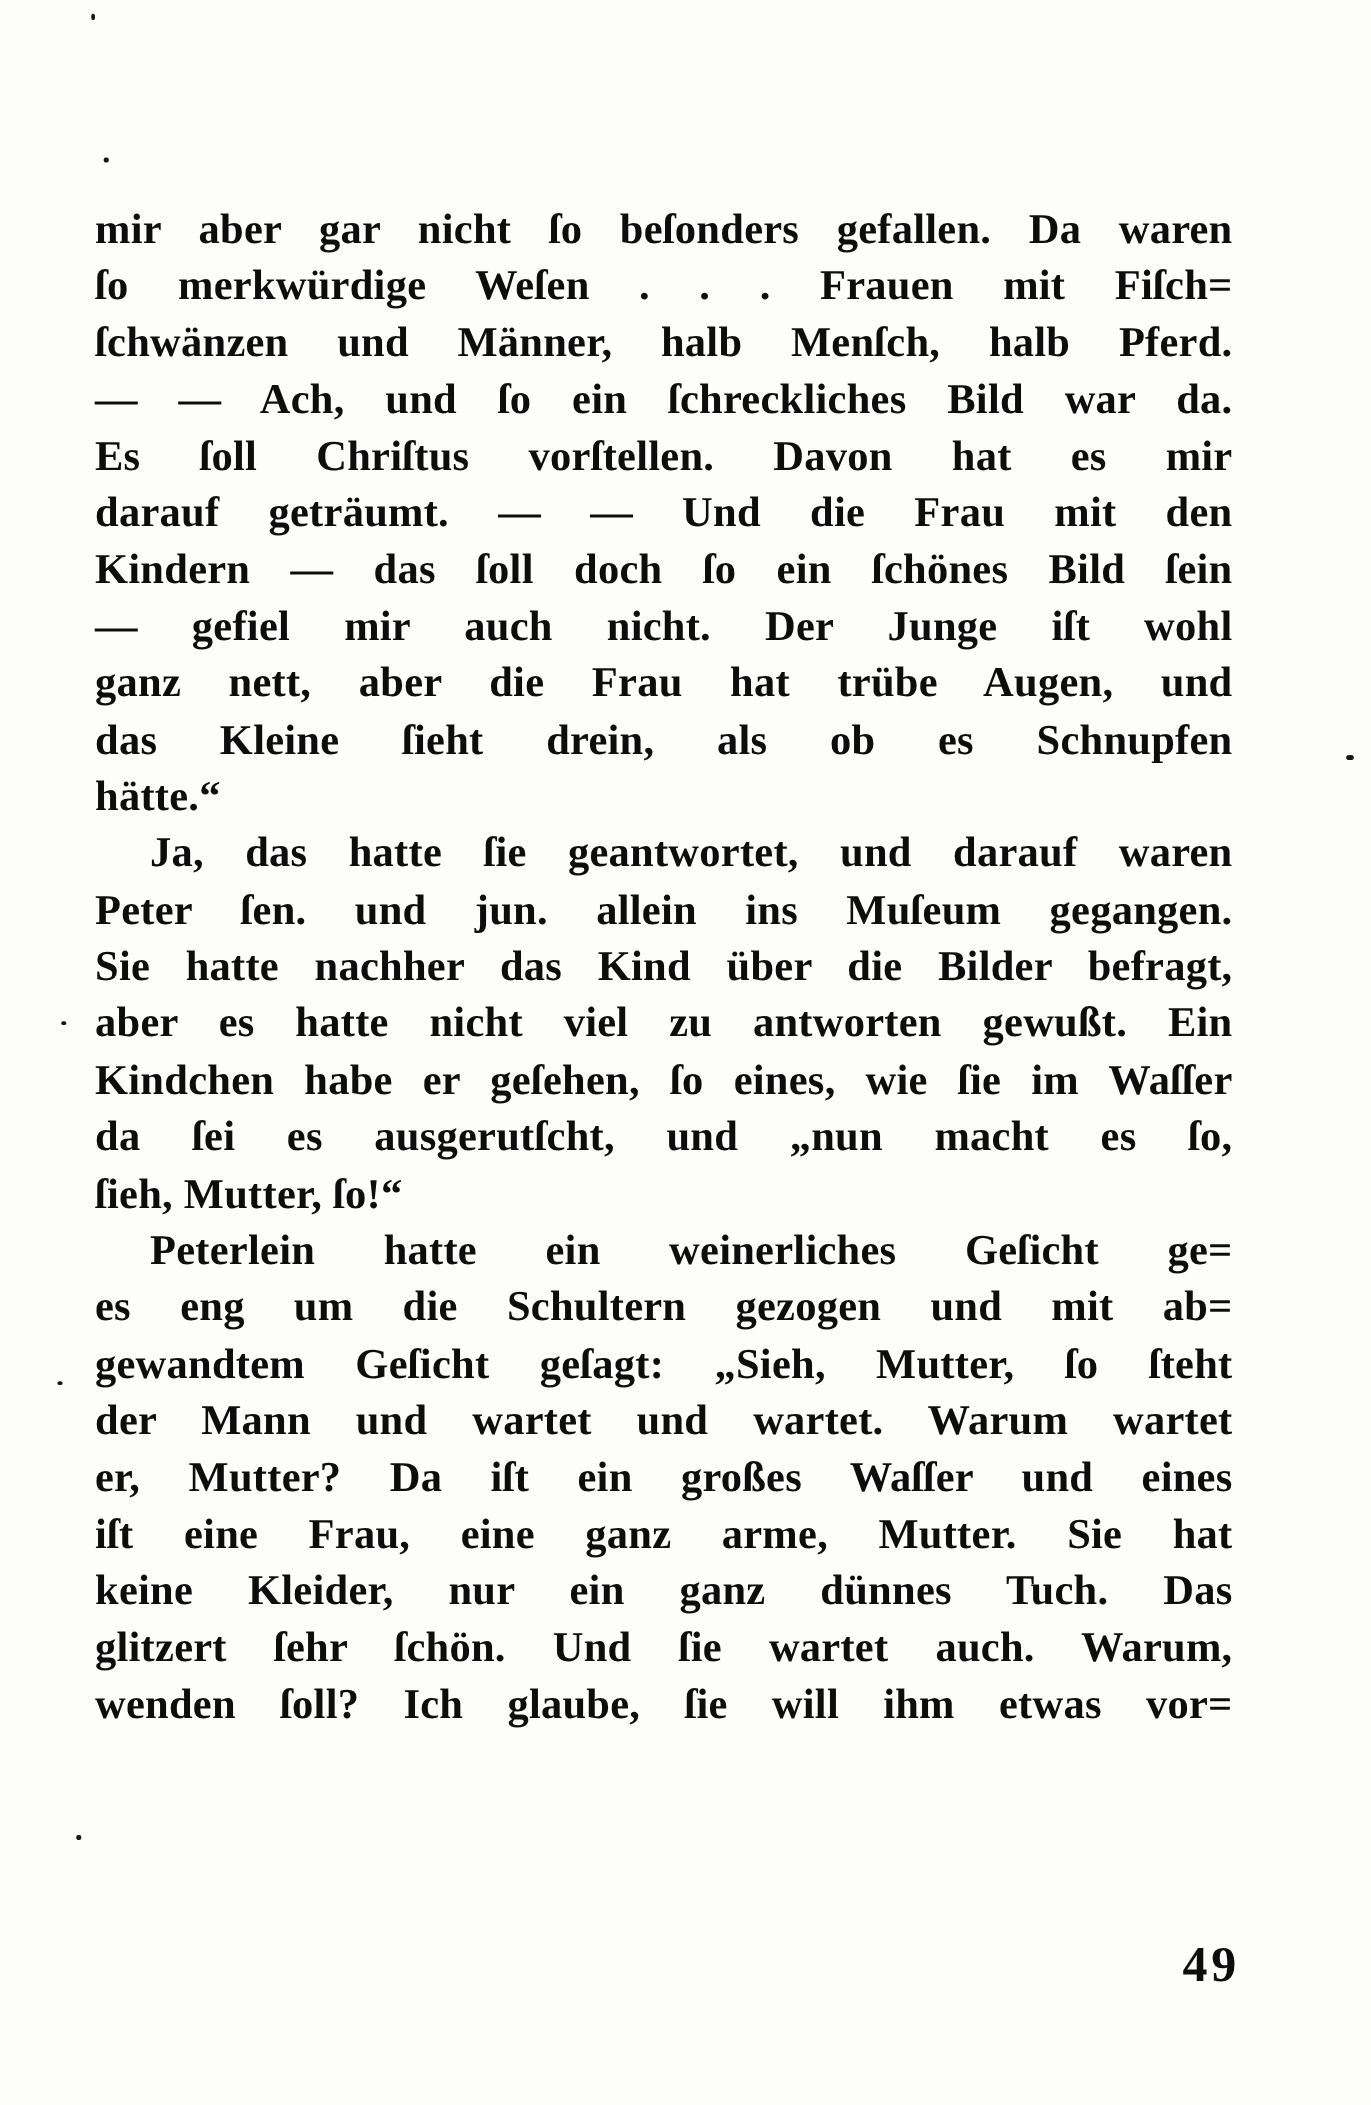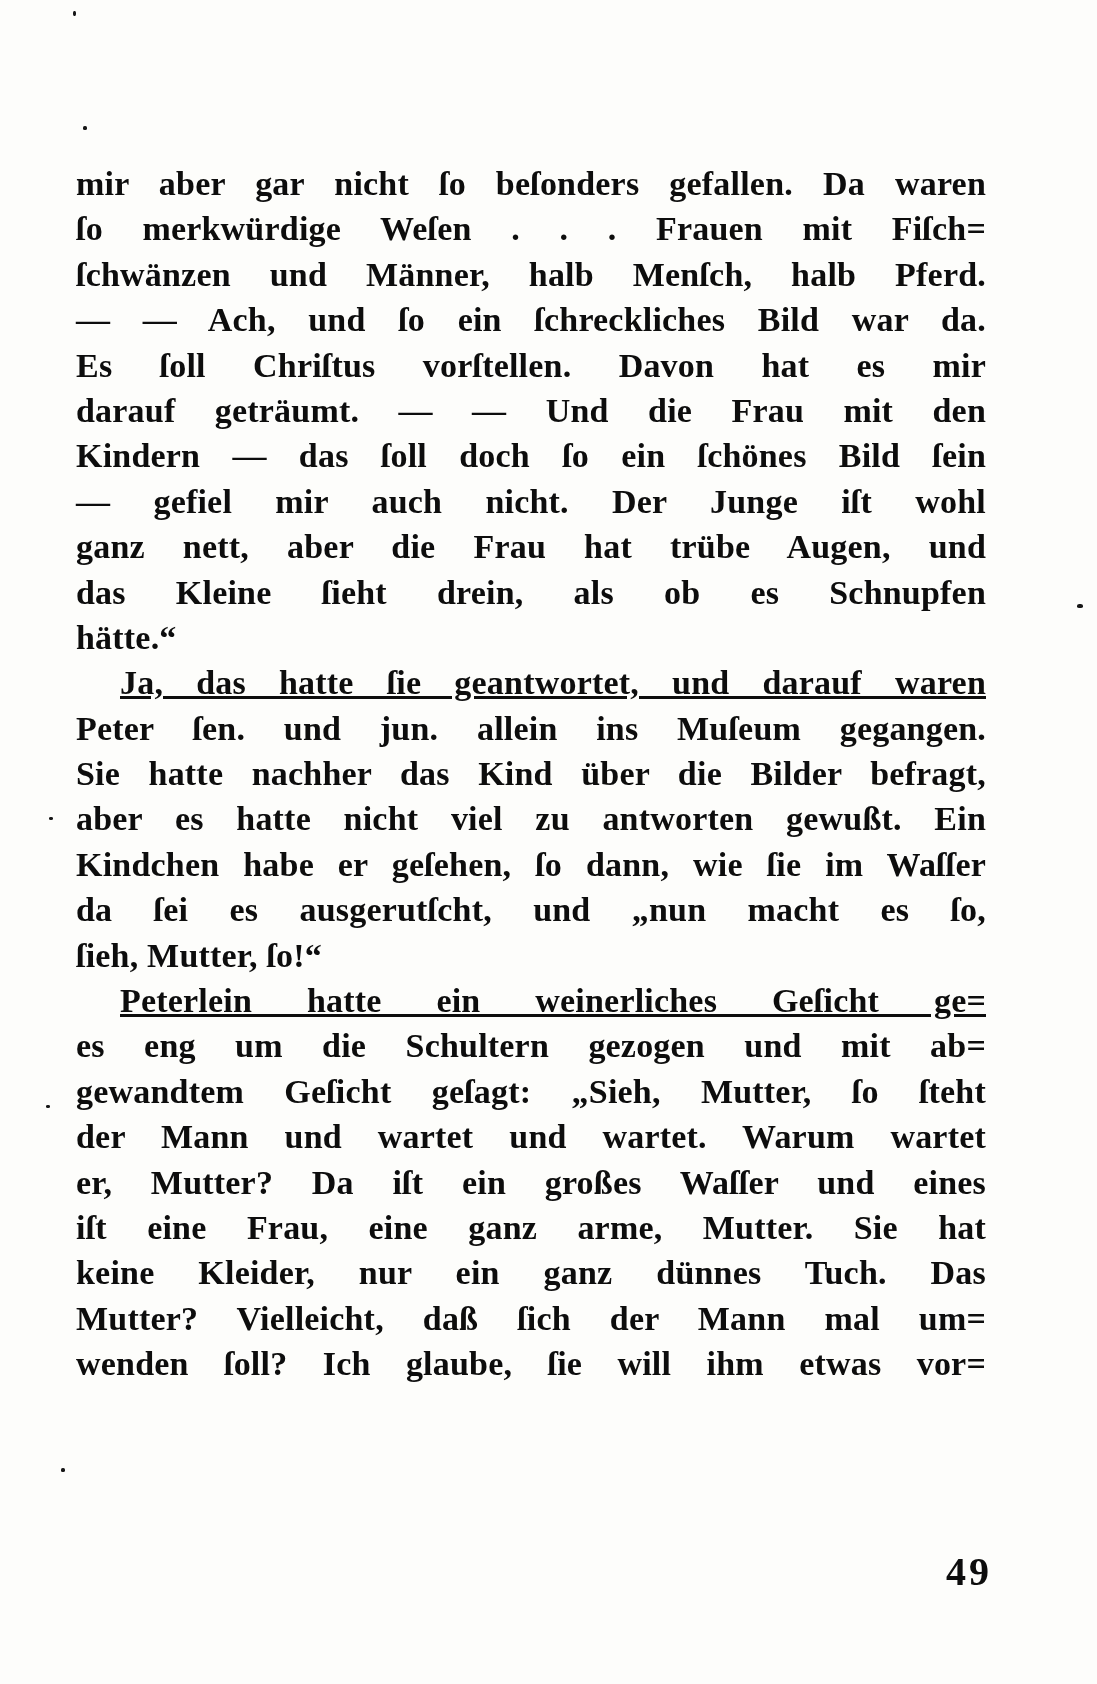--- a/index.html
+++ b/index.html
@@ -31,21 +31,20 @@
     text-align: justify;
     text-align-last: justify;
     white-space: normal;
     overflow: visible;
   }
   .line.end {
     text-align-last: left;
   }
   .line.indent {
     text-indent: 44px;
-    text-decoration: underline;
   }
   .page-number {
     position: absolute;
     left: 906px;
     top: 1548px;
     font-size: 40px;
     font-weight: 700;
     letter-spacing: 3px;
     margin-left: 40px;
   }
@@ -69,31 +68,31 @@
       <div class="line">darauf geträumt. — — Und die Frau mit den</div>
       <div class="line">Kindern — das ſoll doch ſo ein ſchönes Bild ſein</div>
       <div class="line">— gefiel mir auch nicht. Der Junge iſt wohl</div>
       <div class="line">ganz nett, aber die Frau hat trübe Augen, und</div>
       <div class="line">das Kleine ſieht drein, als ob es Schnupfen</div>
       <div class="line end">hätte.“</div>
       <div class="line indent">Ja, das hatte ſie geantwortet, und darauf waren</div>
       <div class="line">Peter ſen. und jun. allein ins Muſeum gegangen.</div>
       <div class="line">Sie hatte nachher das Kind über die Bilder befragt,</div>
       <div class="line">aber es hatte nicht viel zu antworten gewußt. Ein</div>
-      <div class="line">Kindchen habe er geſehen, ſo dann, wie ſie im Waſſer</div>
+      <div class="line">Kindchen habe er geſehen, ſo eines, wie ſie im Waſſer</div>
       <div class="line">da ſei es ausgerutſcht, und „nun macht es ſo,</div>
       <div class="line end">ſieh, Mutter, ſo!“</div>
       <div class="line indent">Peterlein hatte ein weinerliches Geſicht ge=</div>
       <div class="line">es eng um die Schultern gezogen und mit ab=</div>
       <div class="line">gewandtem Geſicht geſagt: „Sieh, Mutter, ſo ſteht</div>
       <div class="line">der Mann und wartet und wartet. Warum wartet</div>
       <div class="line">er, Mutter? Da iſt ein großes Waſſer und eines</div>
       <div class="line">iſt eine Frau, eine ganz arme, Mutter. Sie hat</div>
       <div class="line">keine Kleider, nur ein ganz dünnes Tuch. Das</div>
-      <div class="line">Mutter? Vielleicht, daß ſich der Mann mal um=</div>
+      <div class="line">glitzert ſehr ſchön. Und ſie wartet auch. Warum,</div>
       <div class="line">wenden ſoll? Ich glaube, ſie will ihm etwas vor=</div>
     </div>
 
   <div class="page-number">49</div>
 
   <div class="speck" style="left:73px; top:11px; width:3px; height:5px;"></div>
   <div class="speck" style="left:83px; top:126px; width:4px; height:4px;"></div>
   <div class="speck" style="left:1077px; top:604px; width:6px; height:4px;"></div>
   <div class="speck" style="left:49px; top:817px; width:4px; height:3px;"></div>
   <div class="speck" style="left:46px; top:1105px; width:4px; height:3px;"></div>

